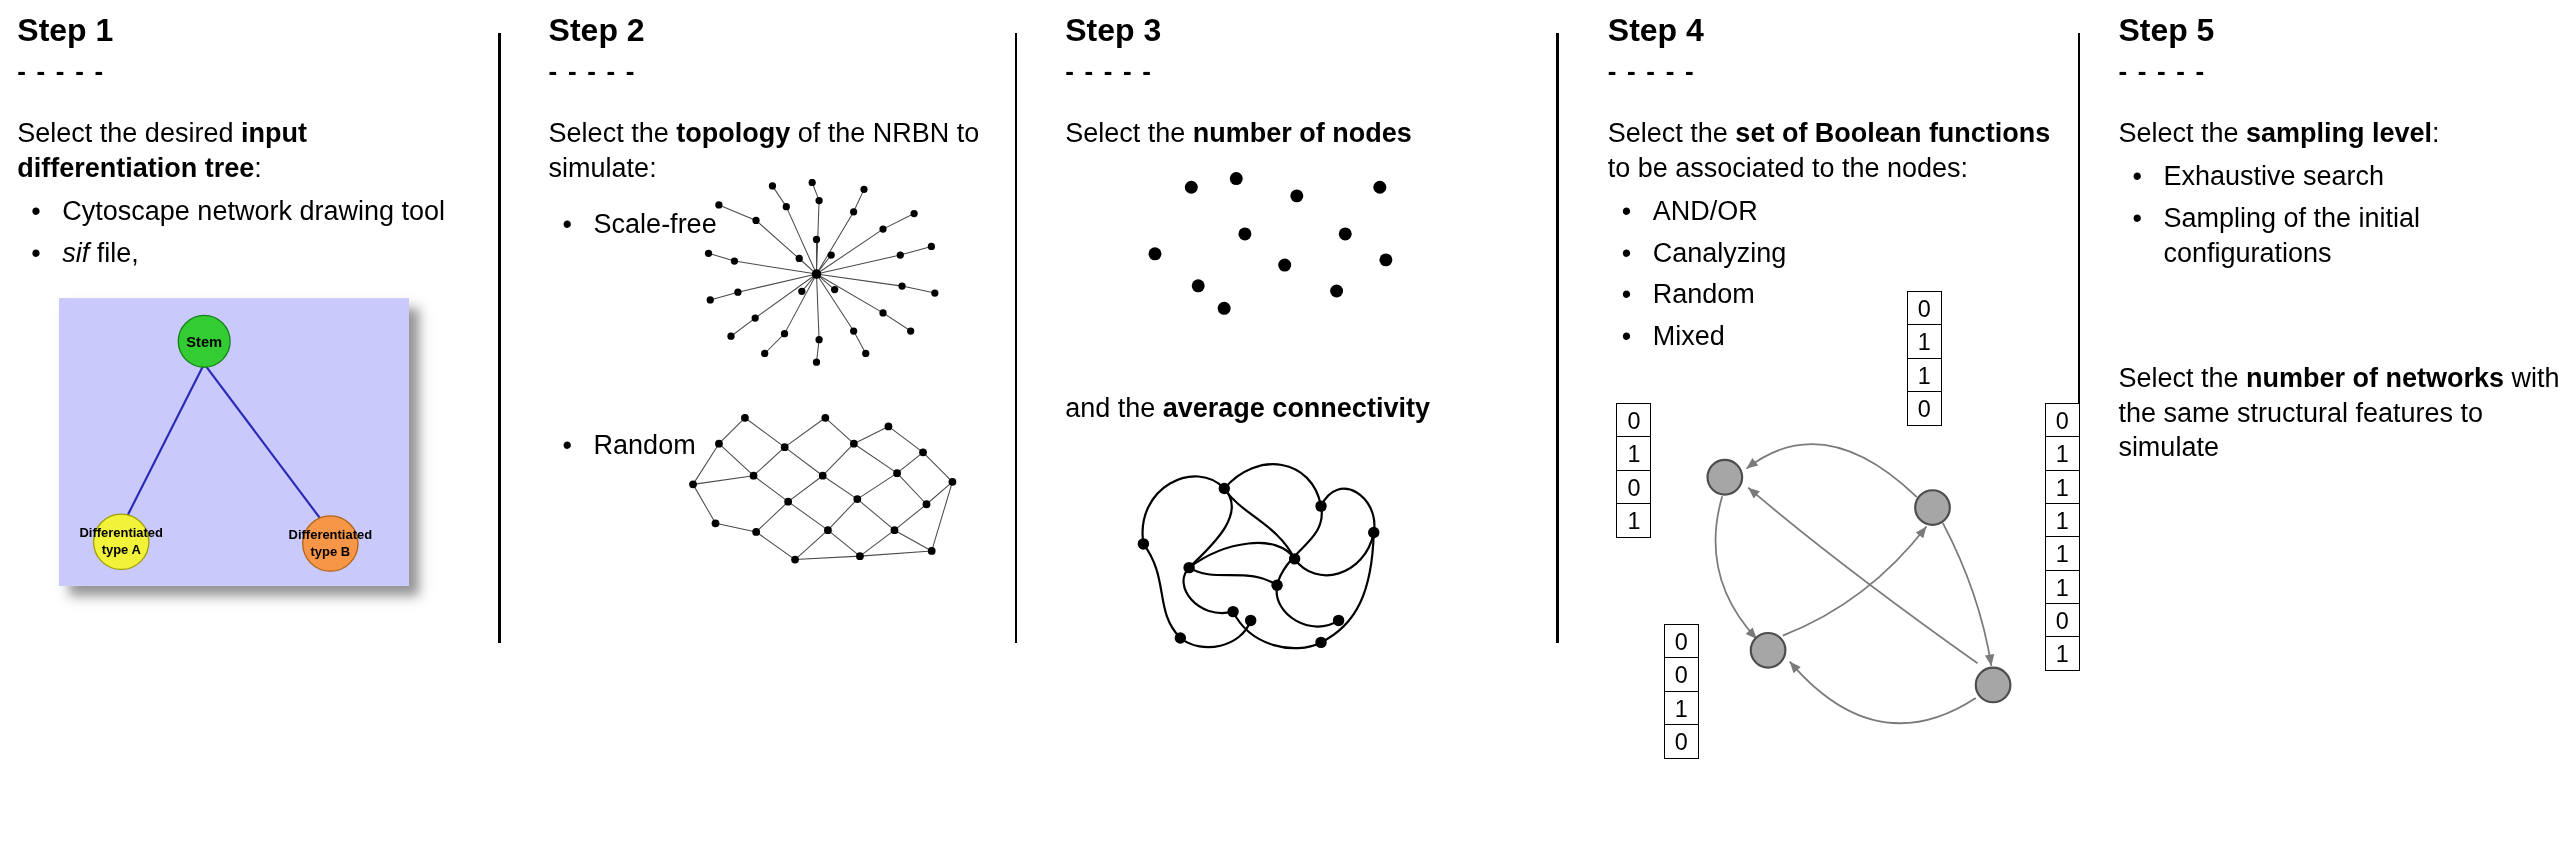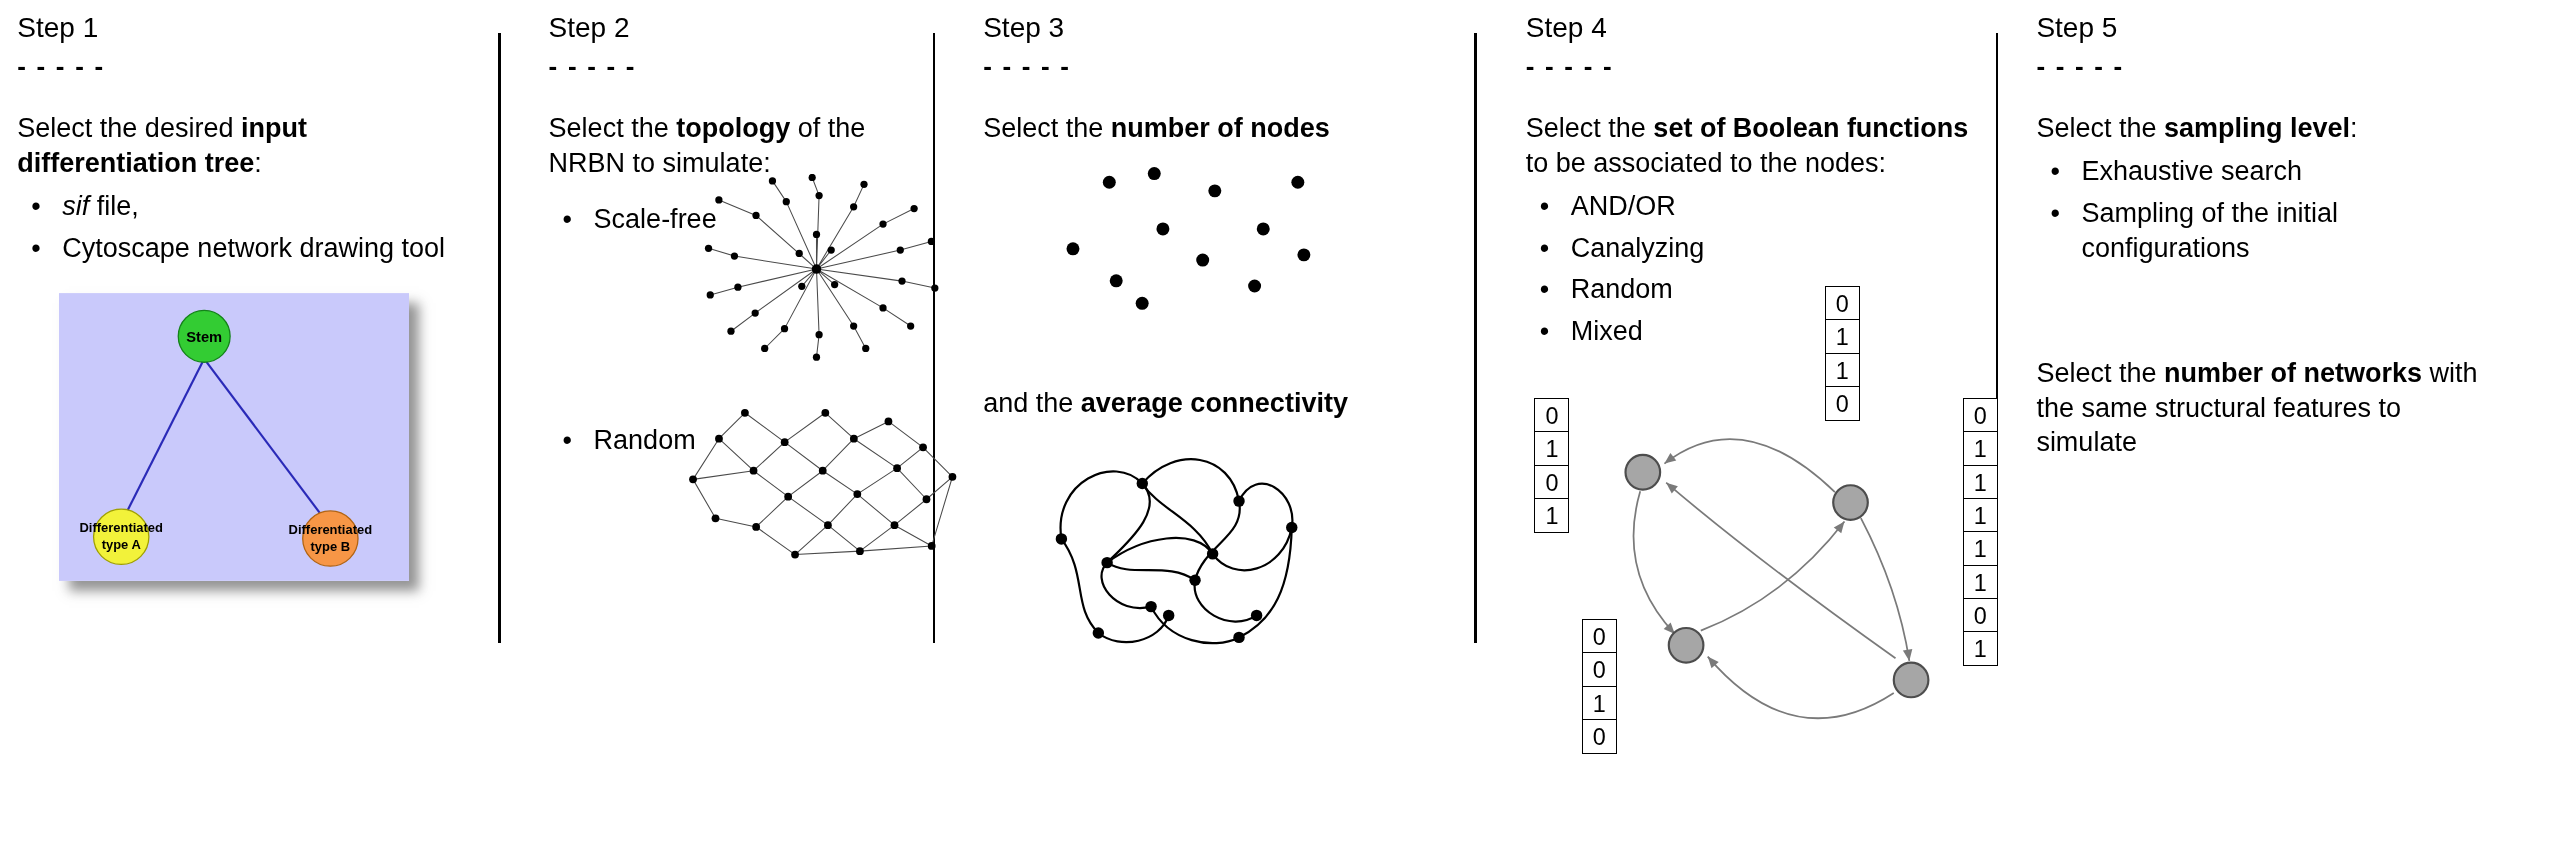--- a/index.html
+++ b/index.html
@@ -12,27 +12,27 @@
     overflow: hidden;
   }
   .figure {
     display: flex;
     width: 2576px;
     height: 851px;
     background: #fff;
   }
   .col { flex: none; padding-top: 8.7px; position: relative; }
   .col1 { width: 498px; padding-left: 17.3px; padding-right: 24px; }
-  .col2 { width: 432px; padding-left: 48px; padding-right: 8.7px; }
+  .col2 { width: 514px; padding-left: 48px; padding-right: 8.7px; }
   .col3 { width: 539px; padding-left: 48px; padding-right: 8.7px; }
   .col4 { width: 519px; padding-left: 49px; padding-right: 4.3px; }
   .col5 { width: 495px; padding-left: 38px; padding-right: 5.2px; }
   .vr { flex: none; width: 2.6px; height: 610px; margin-top: 33px; background: #000; }
 
-  .step-title { font-size: 28px; font-weight: normal; margin: 3.5px 0 0 0; }
+  .step-title { font-size: 32px; font-weight: bold; margin: 3.5px 0 0 0; }
   .dashes { font-size: 26px; font-weight: bold; letter-spacing: 1.7px; margin: 7px 0 29px 0; }
   .body { font-size: 27px; line-height: 1.28; margin: 0 0 8.7px 0; }
   .body b { font-weight: bold; }
 
   ul.bullets { list-style: none; margin: 3.5px 0 0 0; }
   ul.bullets li {
     position: relative;
     padding-left: 45px;
     font-size: 27px;
     line-height: 1.28;
@@ -96,22 +96,22 @@
 </head>
 <body>
 
 <div class="figure">
 
   <section class="col col1">
     <h2 class="step-title">Step 1</h2>
     <div class="dashes">- - - - -</div>
     <p class="body"><span>Select the desired </span><b>input differentiation tree</b><span>:</span></p>
     <ul class="bullets">
+      <li><span>Cytoscape network drawing tool</span></li>
       <li><i>sif</i><span> file,</span></li>
-      <li><span>Cytoscape network drawing tool</span></li>
     </ul>
 
     <div class="tree-wrap">
       <svg width="350" height="288" viewBox="0 0 405 333">
         <rect x="0" y="0" width="405" height="333" fill="#c9c9fb"></rect>
         <g stroke-width="2.5" stroke="#2a2ab8">
           <line x1="168" y1="76" x2="74" y2="262"></line>
           <line x1="168" y1="76" x2="312" y2="268"></line>
         </g>
         <circle cx="168" cy="50" r="30" stroke="#14821a" stroke-width="1.5" fill="#33cc33"></circle>

